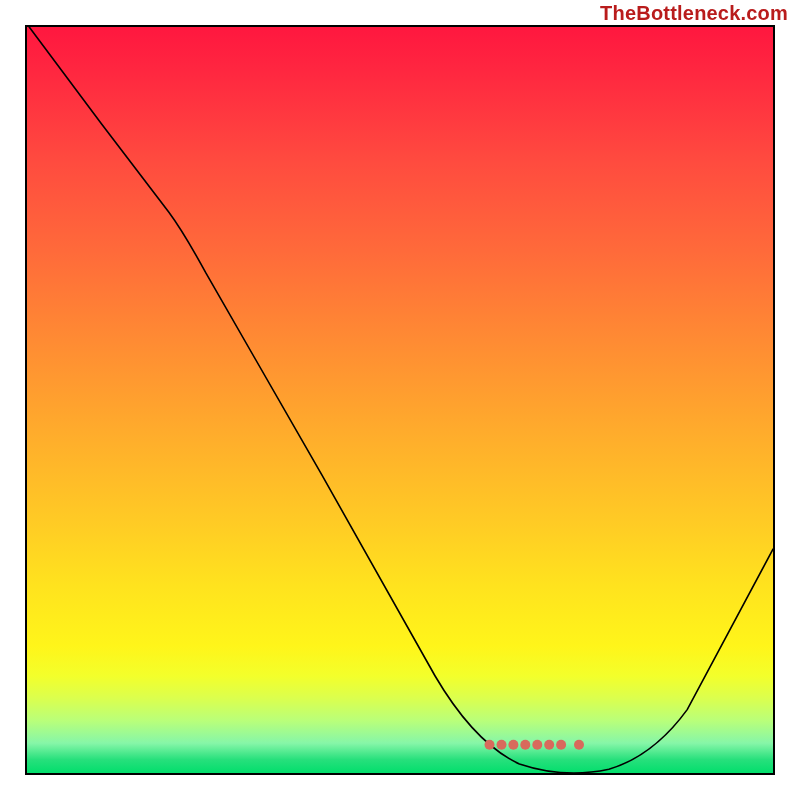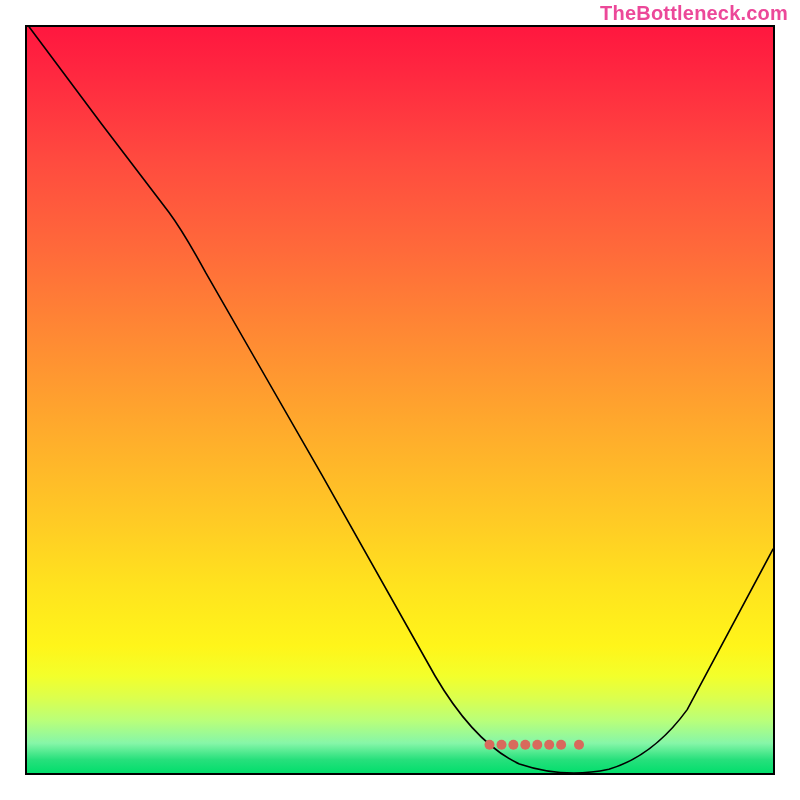--- a/index.html
+++ b/index.html
@@ -15,21 +15,21 @@
     position: relative;
     width: 800px;
     height: 800px;
   }
   .watermark {
     position: absolute;
     top: 2px;
     right: 12px;
     font-size: 20px;
     font-weight: 600;
-    color: #ec4899;
+    color: #b91c1c;
     letter-spacing: 0.2px;
     z-index: 10;
     font-family: Arial, sans-serif;
   }
   .plot-area {
     position: absolute;
     left: 25px;
     top: 25px;
     width: 750px;
     height: 750px;

